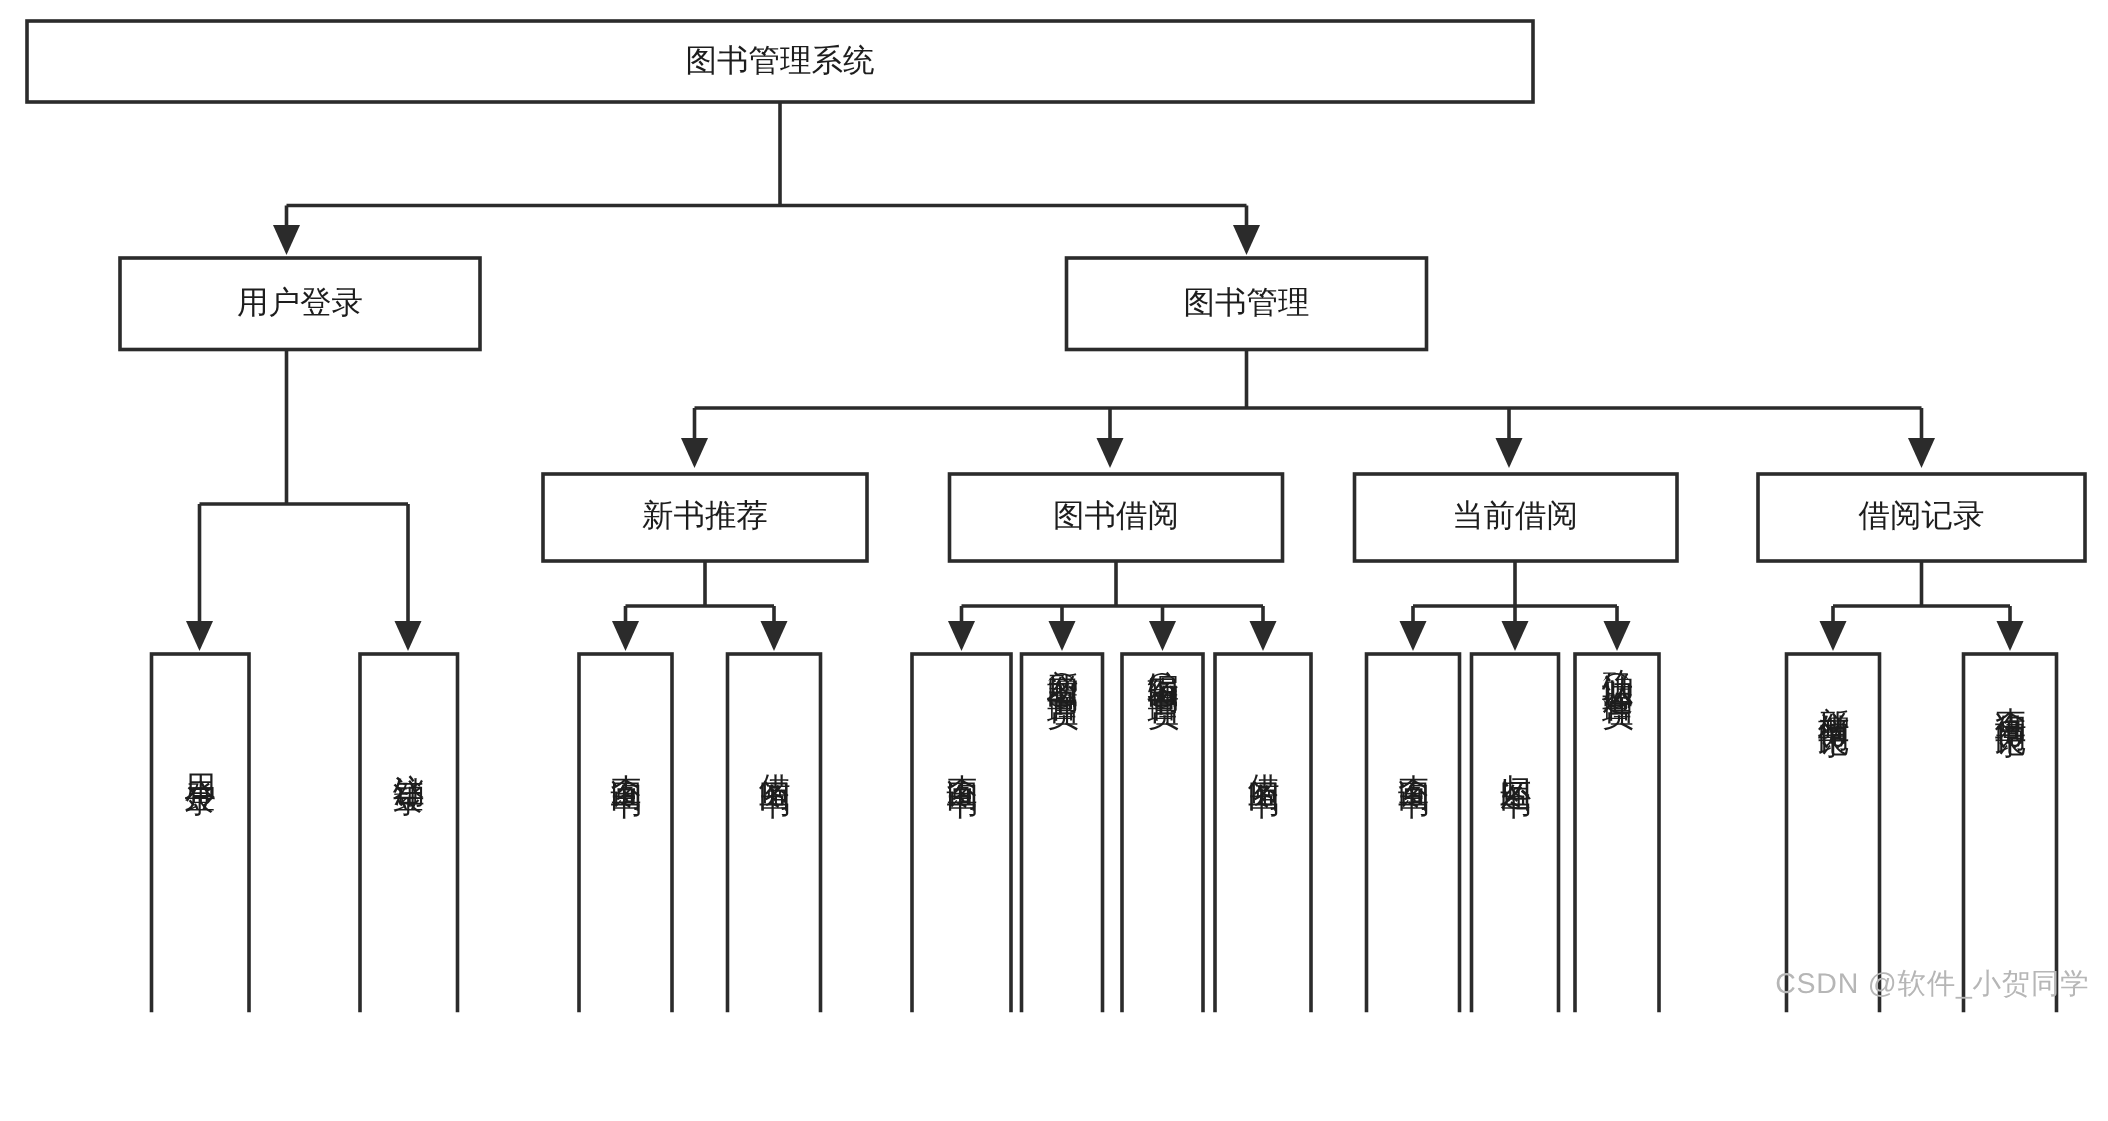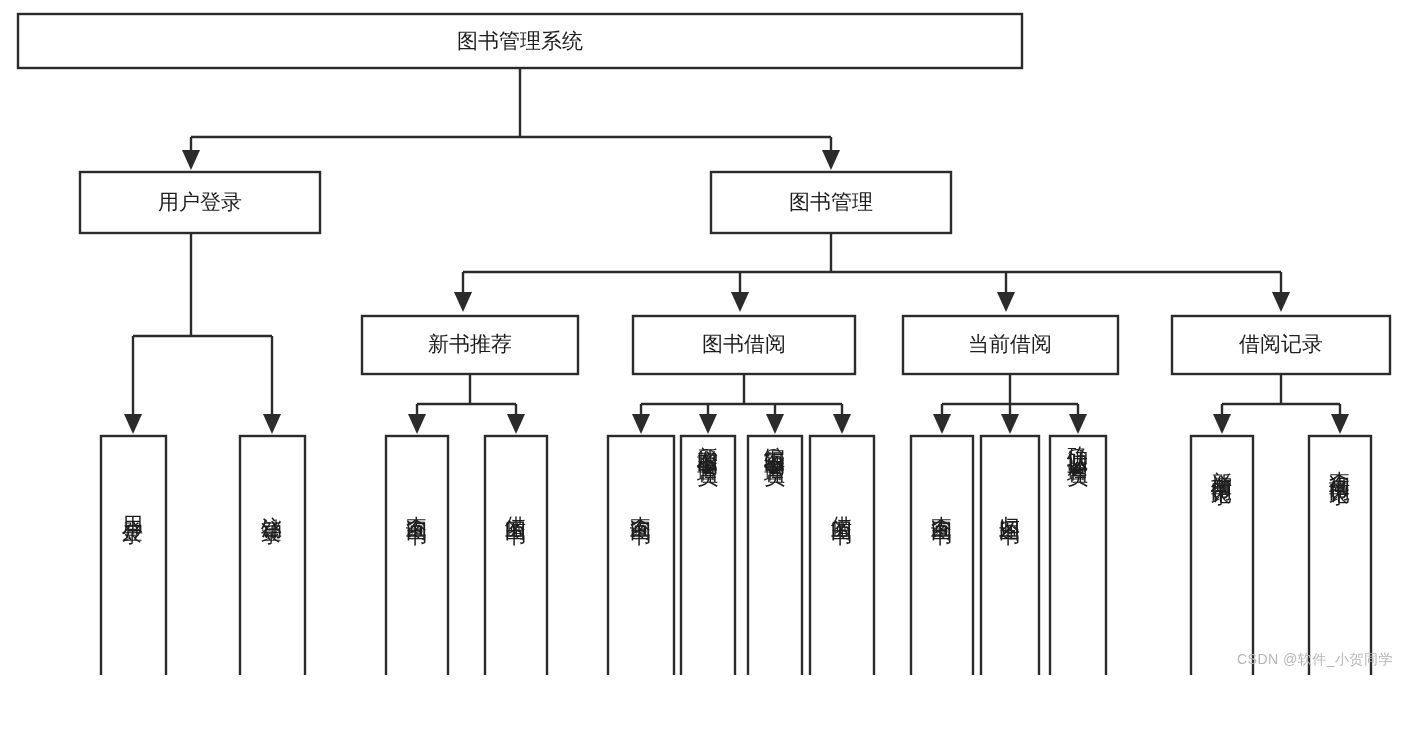--- a/index.html
+++ b/index.html
@@ -53,21 +53,21 @@
     text-anchor: middle;
     writing-mode: vertical-rl;
     glyph-orientation-vertical: 0;
     letter-spacing: 3px;
   }
   .watermark {
     position: absolute;
     right: 12px;
     bottom: 6px;
     font-family: "Liberation Sans", "DejaVu Sans", sans-serif;
-    font-size: 14px;
+    font-size: 19px;
     color: #b6b6b6;
     white-space: nowrap;
     letter-spacing: 0.5px;
     pointer-events: none;
   }
 </style>
 </head>
 <body>
 
 <div id="stage">

